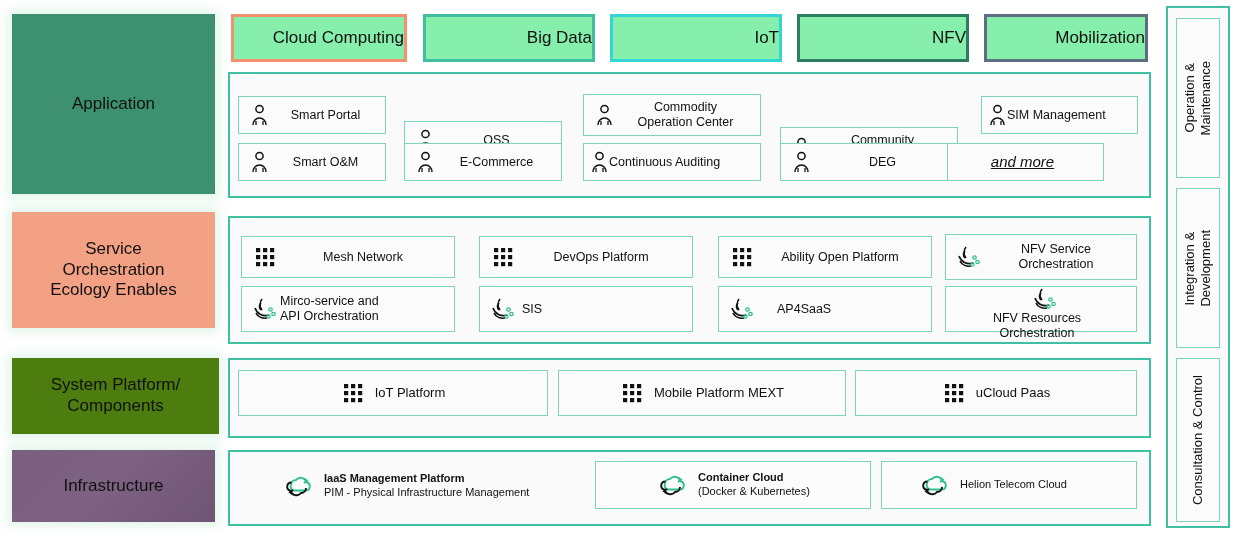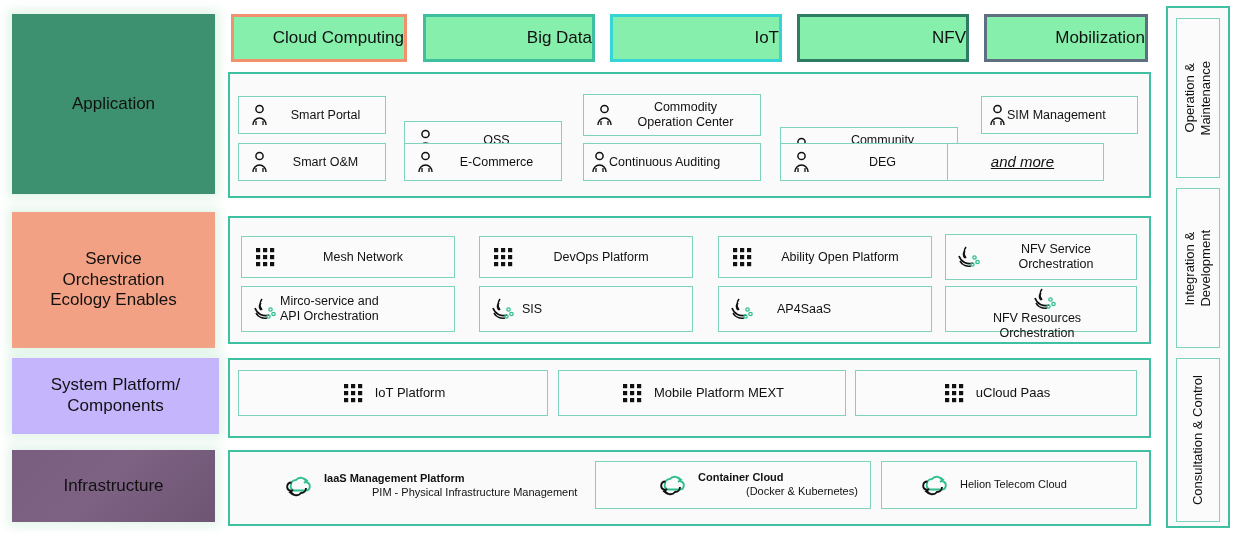--- a/index.html
+++ b/index.html
@@ -14,22 +14,22 @@
 
   
   .layer-label{
     position:absolute;left:12px;
     display:flex;align-items:center;justify-content:center;
     text-align:center;line-height:1.22;
     font-size:17px;color:#111;
     box-shadow:0 0 10px 4px rgba(200,235,215,.55);
   }
   .lab-app{top:14px;height:180px;width:203px;background:#3d9070;}
-  .lab-svc{top:212px;height:136px;width:203px;background:#f3a184;}
-  .lab-sys{top:358px;height:76px;width:207px;background:#c4b5fd;}
+  .lab-svc{top:212px;height:116px;width:203px;background:#f3a184;}
+  .lab-sys{top:358px;height:76px;width:207px;background:#4d7c0f;}
   .lab-inf{top:450px;height:72px;width:203px;
     background:linear-gradient(135deg,#7a5e7f 0%,#7d6283 45%,#6f5574 100%);}
 
   
   .panel{position:absolute;border:2px solid #3fc0a0;background:#fafafa;}
   .p-app{left:228px;top:72px;width:919px;height:122px;}
   .p-svc{left:228px;top:216px;width:919px;height:124px;}
   .p-sys{left:228px;top:358px;width:919px;height:76px;}
   .p-inf{left:228px;top:450px;width:919px;height:72px;}
 
@@ -69,21 +69,21 @@
   .t-svc .txt{flex:1;text-align:center;padding-right:8px;}
 
   .t-sys{height:46px;justify-content:center;}
   .t-sys .ico{width:26px;margin-right:8px;}
   .t-sys .txt{font-size:13px;}
 
   .t-inf{height:46px;}
   .t-inf .ico{width:34px;margin-left:10px;margin-right:8px;}
   .t-inf .txt{flex:1;text-align:center;padding-right:10px;}
   .t-inf .tt{font-size:11px;font-weight:bold;line-height:1.25;}
-  .t-inf .ts{font-size:11px;line-height:1.25;margin-left:48px;}
+  .t-inf .ts{font-size:11px;line-height:1.25;}
   .t-inf.noborder{border:none;background:transparent;}
   .t-inf.noborder .txt{text-align:left;}
 
   .andmore{font-style:italic;text-decoration:underline;font-size:15px;}
 
   
   .rail{position:absolute;left:1166px;top:6px;width:64px;height:522px;
         border:2px solid #3fc0a0;background:#fafafa;box-sizing:border-box;}
   .rail-box{position:absolute;left:1176px;width:44px;
         border:1px solid #7ed3be;background:#fbfbfb;box-sizing:border-box;

